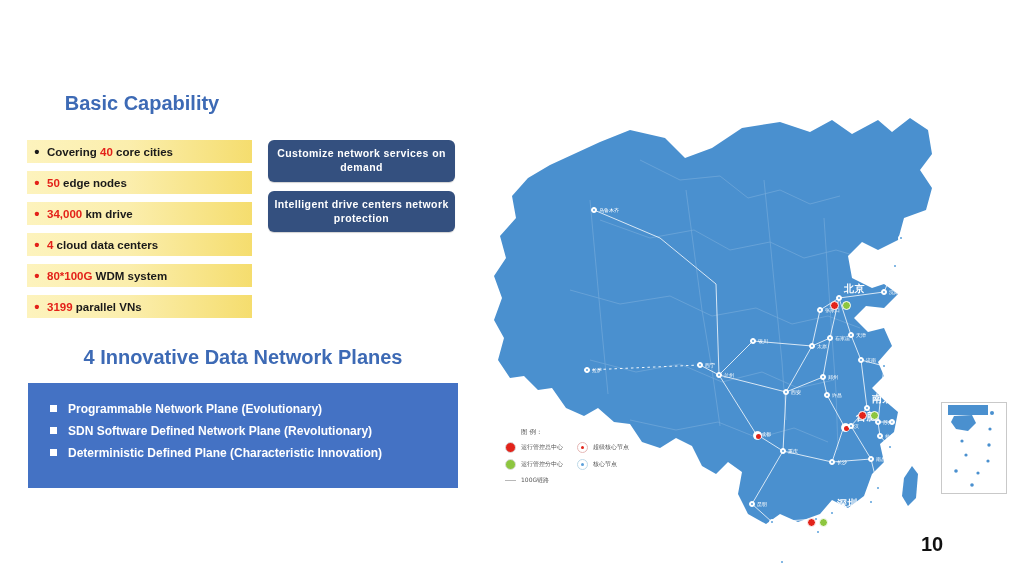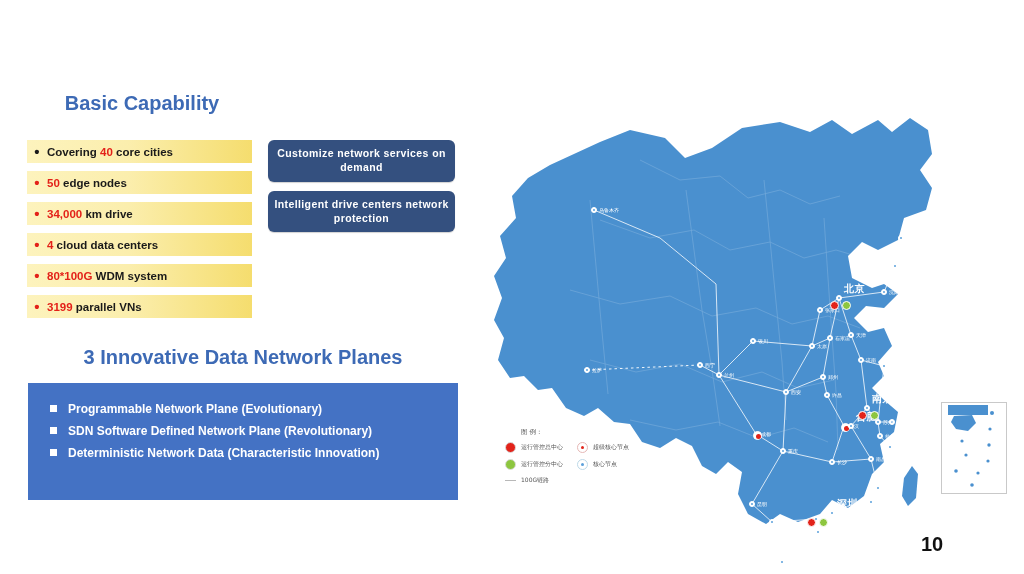--- a/index.html
+++ b/index.html
@@ -85,21 +85,21 @@
   .tech-box{
     background:#34507f;border-radius:6px;color:#fff;
     font-size:10.5px;font-weight:bold;line-height:1.32;
     text-align:center;padding:7px 6px;margin-bottom:9px;
     letter-spacing:.4px;
     box-shadow:0 1px 1px rgba(0,0,0,.18);
   }
 
   
   .planes-panel{
-    position:absolute;left:28px;top:383px;width:430px;height:117px;
+    position:absolute;left:28px;top:383px;width:430px;height:105px;
     background:#4472c4;
   }
   .plane-row{
     display:flex;align-items:flex-start;
     margin:0 0 4px 0;padding-left:22px;
   }
   .plane-row:first-child{padding-top:17px;}
   .plane-sq{
     width:7px;height:7px;background:#ffffff;margin-top:5px;margin-right:11px;
     flex:none;
@@ -173,21 +173,21 @@
     font-size:20px;font-weight:bold;color:#111;
   }
 </style>
 </head>
 <body>
 
 <div class="slide">
 
 
   <div class="h-basic">Basic Capability</div>
-  <div class="h-planes">3 Innovative Data  Network Planes</div>
+  <div class="h-planes">4 Innovative Data  Network Planes</div>
 
   <div class="cap-list" id="capList">
       <div class="cap-row">
         <span class="cap-bullet dark">•</span>
         <span class="cap-text"><span>Covering </span><span class="red">40</span><span> core cities</span></span>
       </div>
       <div class="cap-row">
         <span class="cap-bullet">•</span>
         <span class="cap-text"><span class="red">50</span><span> edge nodes</span></span>
       </div>
@@ -218,21 +218,21 @@
       <div class="plane-row">
         <span class="plane-sq"></span>
         <span class="plane-text">Programmable Network Plane (Evolutionary)</span>
       </div>
       <div class="plane-row">
         <span class="plane-sq"></span>
         <span class="plane-text">SDN Software Defined Network Plane (Revolutionary)</span>
       </div>
       <div class="plane-row">
         <span class="plane-sq"></span>
-        <span class="plane-text">Deterministic Network Data (Characteristic Innovation)</span>
+        <span class="plane-text">Deterministic Defined Plane (Characteristic Innovation)</span>
       </div>
     </div>
 
   <div class="map-wrap">
     <svg class="map-svg" width="544" height="460" viewBox="0 0 544 460">
       <g>
         <path fill="#4a90cf" d="
           M70,95 L120,72 L150,60 L185,68 L205,88 L232,78 L262,58 L300,52 L330,62
           L352,50 L372,64 L398,50 L412,62 L430,48 L448,60 L452,84 L440,100
           L452,118 L446,140 L424,148 L418,170 L398,180 L382,172 L368,186

